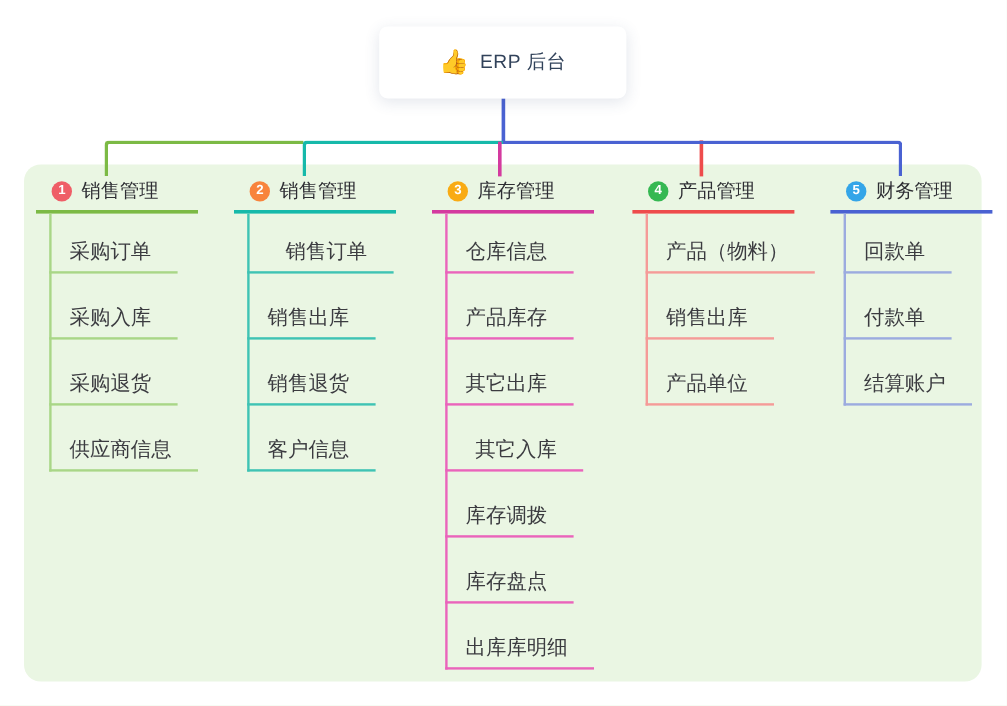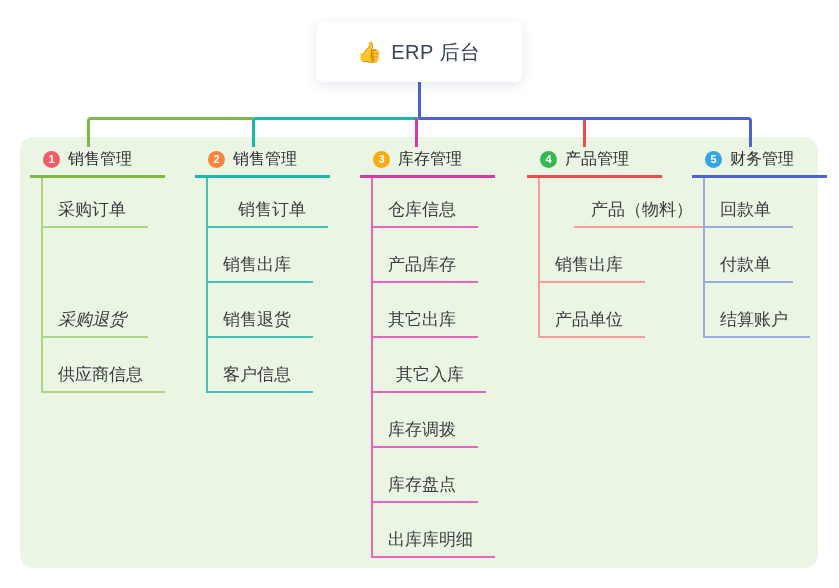--- a/index.html
+++ b/index.html
@@ -15,21 +15,21 @@
   }
   
   .root-card{
     position:absolute;left:316px;top:22px;width:206px;height:60px;
     background:#ffffff;border-radius:7px;
     box-shadow:0 3px 12px rgba(60,80,120,0.14);
     display:flex;align-items:center;justify-content:center;gap:9px;
     z-index:5;
   }
   .root-card .emoji{font-size:20px;line-height:20px;}
-  .root-card .label{font-size:20px;font-weight:500;color:#31425a;letter-spacing:.5px;}
+  .root-card .label{font-size:16px;font-weight:500;color:#31425a;letter-spacing:.5px;}
   
   .trunk{position:absolute;left:418px;top:82px;width:3px;height:38px;background:#4a62d2;}
   .seg{position:absolute;box-sizing:border-box;background:transparent;}
   .seg-l{border-top:3px solid;border-left:3px solid;border-top-left-radius:4px;}
   .seg-r{border-top:3px solid;border-right:3px solid;border-top-right-radius:4px;}
   .drop{position:absolute;width:3px;}
   
   .branch{position:absolute;top:137px;width:160px;height:431px;}
   .branch-header{
     position:absolute;left:13px;top:12px;height:20px;
@@ -68,21 +68,22 @@
 <div class="seg seg-r" id="seg-blue" style="left: 419px; top: 117px; width: 333px; height: 30px; border-color: rgb(74, 98, 210);"></div>
 
 <div class="branch" style="left: 30px;">
     <div class="branch-header">
       <span class="badge" style="background: rgb(239, 94, 103);">1</span>
       <span class="branch-label">销售管理</span>
     </div>
     <div class="branch-underline" style="background: rgb(124, 186, 69);"></div>
     <div class="branch-vline" style="background: rgb(169, 214, 135); height: 215px;"></div>
   <div class="sub-item" style="top: 65px; border-bottom-color: rgb(169, 214, 135);">采购订单</div>
-    <div class="sub-item" style="top: 175px; border-bottom-color: rgb(169, 214, 135); font-style: italic;">采购退货</div>
+    <div class="sub-item" style="top: 120px; border-bottom-color: rgb(169, 214, 135);">采购入库</div>
+    <div class="sub-item" style="top: 175px; border-bottom-color: rgb(169, 214, 135);">采购退货</div>
     <div class="sub-item" style="top: 230px; border-bottom-color: rgb(169, 214, 135);">供应商信息</div>
   </div>
 <div class="branch" style="left: 195px;">
     <div class="branch-header">
       <span class="badge" style="background: rgb(248, 132, 60);">2</span>
       <span class="branch-label">销售管理</span>
     </div>
     <div class="branch-underline" style="background: rgb(22, 185, 170);"></div>
     <div class="branch-vline" style="background: rgb(63, 195, 180); height: 215px;"></div>
   <div class="sub-item" style="top: 65px; border-bottom-color: rgb(63, 195, 180); padding-left: 32px;">销售订单</div>
@@ -105,21 +106,21 @@
     <div class="sub-item" style="top: 340px; border-bottom-color: rgb(234, 100, 187);">库存盘点</div>
     <div class="sub-item" style="top: 395px; border-bottom-color: rgb(234, 100, 187);">出库库明细</div>
   </div>
 <div class="branch" style="left: 527px;">
     <div class="branch-header">
       <span class="badge" style="background: rgb(53, 184, 82);">4</span>
       <span class="branch-label">产品管理</span>
     </div>
     <div class="branch-underline" style="background: rgb(238, 76, 76);"></div>
     <div class="branch-vline" style="background: rgb(245, 155, 152); height: 160px;"></div>
-  <div class="sub-item" style="top: 65px; border-bottom-color: rgb(245, 155, 152); margin-left: 36px;">产品（物料）</div>
+  <div class="sub-item" style="top: 65px; border-bottom-color: rgb(245, 155, 152);">产品（物料）</div>
     <div class="sub-item" style="top: 120px; border-bottom-color: rgb(245, 155, 152);">销售出库</div>
     <div class="sub-item" style="top: 175px; border-bottom-color: rgb(245, 155, 152);">产品单位</div>
   </div>
 <div class="branch" style="left: 692px;">
     <div class="branch-header">
       <span class="badge" style="background: rgb(52, 165, 232);">5</span>
       <span class="branch-label">财务管理</span>
     </div>
     <div class="branch-underline" style="background: rgb(74, 98, 210);"></div>
     <div class="branch-vline" style="background: rgb(156, 171, 223); height: 160px;"></div>

